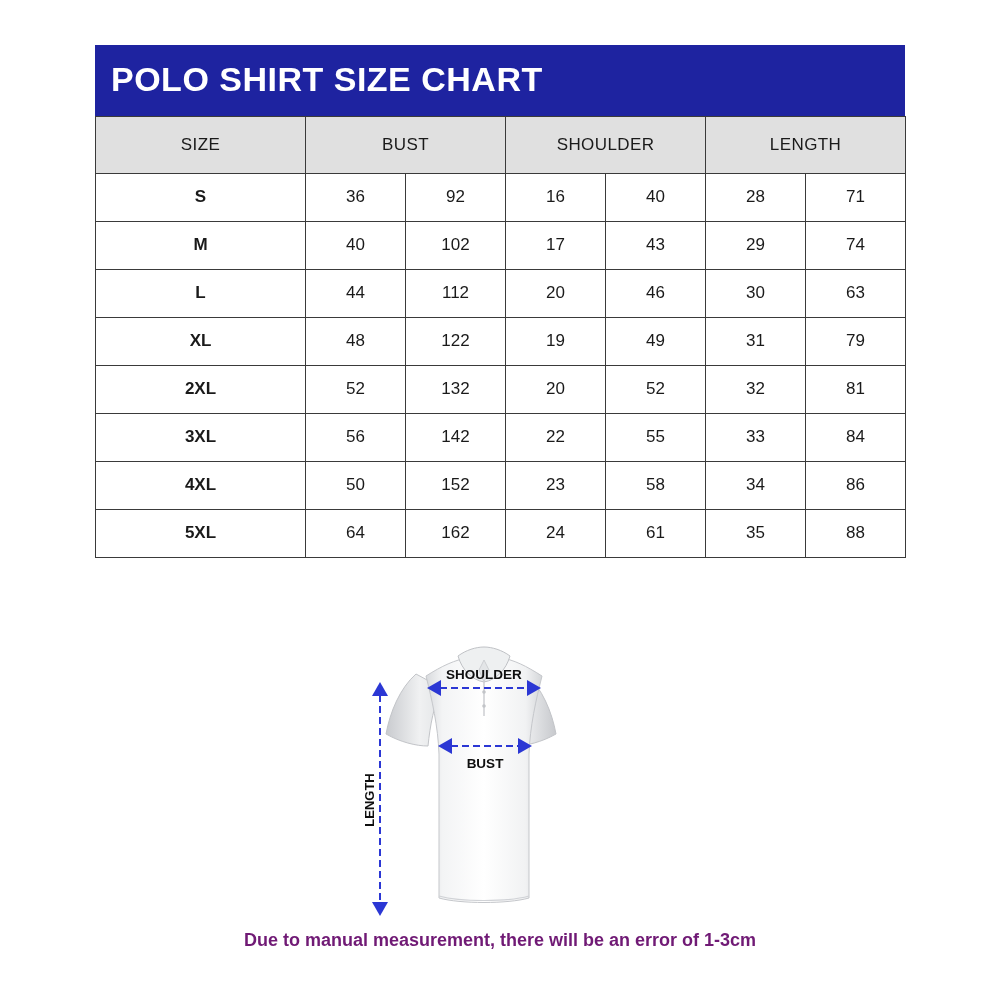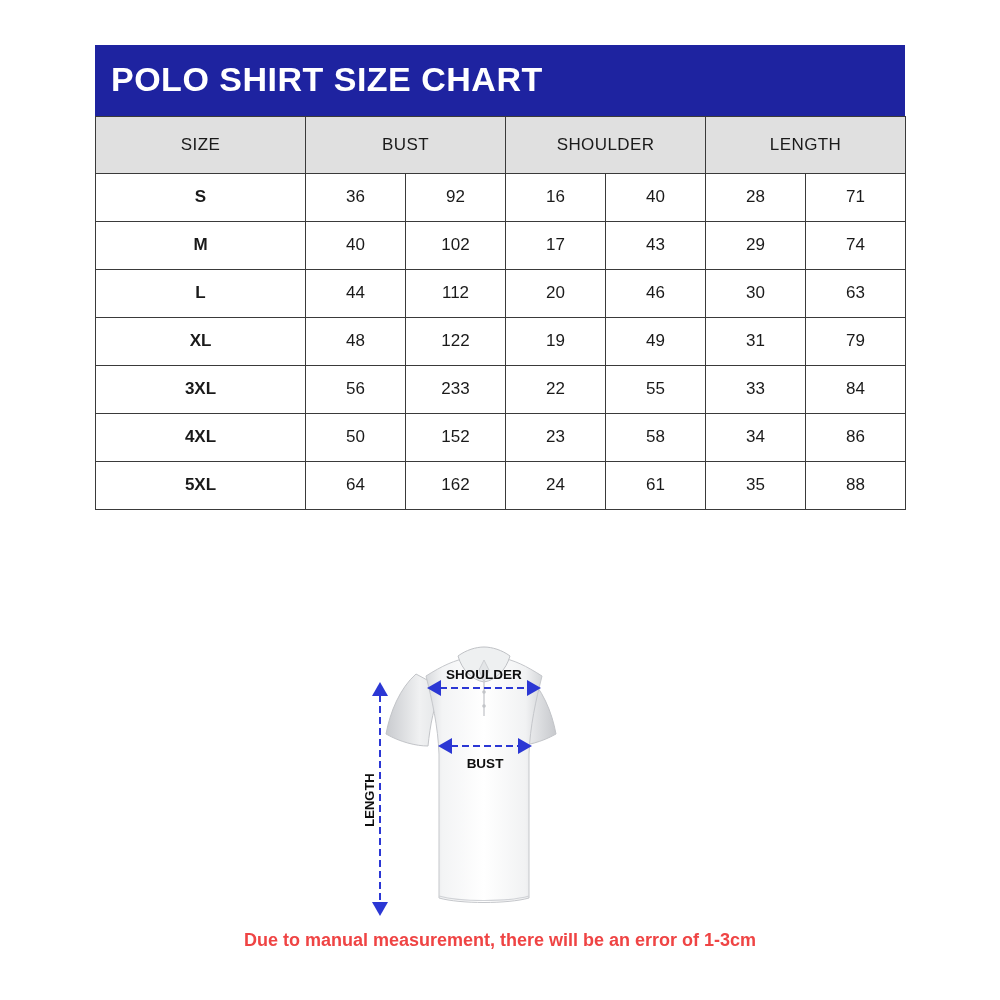--- a/index.html
+++ b/index.html
@@ -157,23 +157,32 @@
         <tr class="data-row">
           <td class="size-cell">XL</td>
           <td>48</td>
           <td>122</td>
           <td>19</td>
           <td>49</td>
           <td>31</td>
           <td>79</td>
         </tr>
         <tr class="data-row">
+          <td class="size-cell">2XL</td>
+          <td>52</td>
+          <td>132</td>
+          <td>20</td>
+          <td>52</td>
+          <td>32</td>
+          <td>81</td>
+        </tr>
+        <tr class="data-row">
           <td class="size-cell">3XL</td>
           <td>56</td>
-          <td>233</td>
+          <td>142</td>
           <td>22</td>
           <td>55</td>
           <td>33</td>
           <td>84</td>
         </tr>
         <tr class="data-row">
           <td class="size-cell">4XL</td>
           <td>50</td>
           <td>152</td>
           <td>23</td>
@@ -253,15 +262,15 @@
       </g>
       <text x="155" y="138" text-anchor="middle" font-family="Liberation Sans, sans-serif" font-size="13.5" font-weight="bold" fill="#0f0f0f">BUST</text>
 
       <g>
         <line x1="50" y1="54" x2="50" y2="284" stroke="#2b37d4" stroke-width="2" stroke-dasharray="7 4" marker-start="url(#arrTail)" marker-end="url(#arrHead)"></line>
       </g>
       <text x="44" y="170" text-anchor="middle" font-family="Liberation Sans, sans-serif" font-size="13" font-weight="bold" fill="#0f0f0f" transform="rotate(-90 44 170)">LENGTH</text>
     </svg>
   </div>
 
-  <div class="caption" style="color: #ef4444;">Due to manual measurement, there will be an error of 1-3cm</div>
+  <div class="caption" style="color: #701a75;">Due to manual measurement, there will be an error of 1-3cm</div>
 
 </div>
 
 </body></html>

